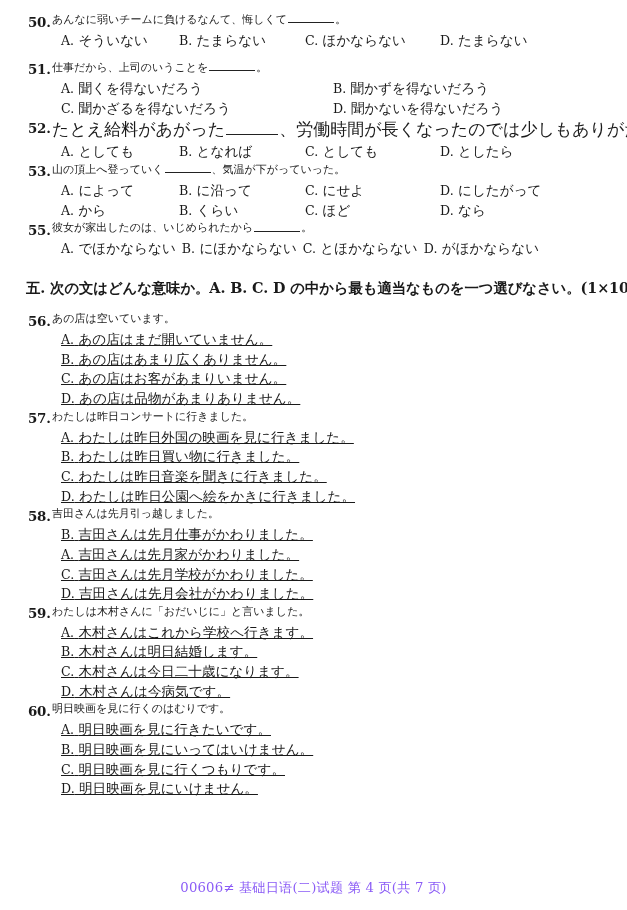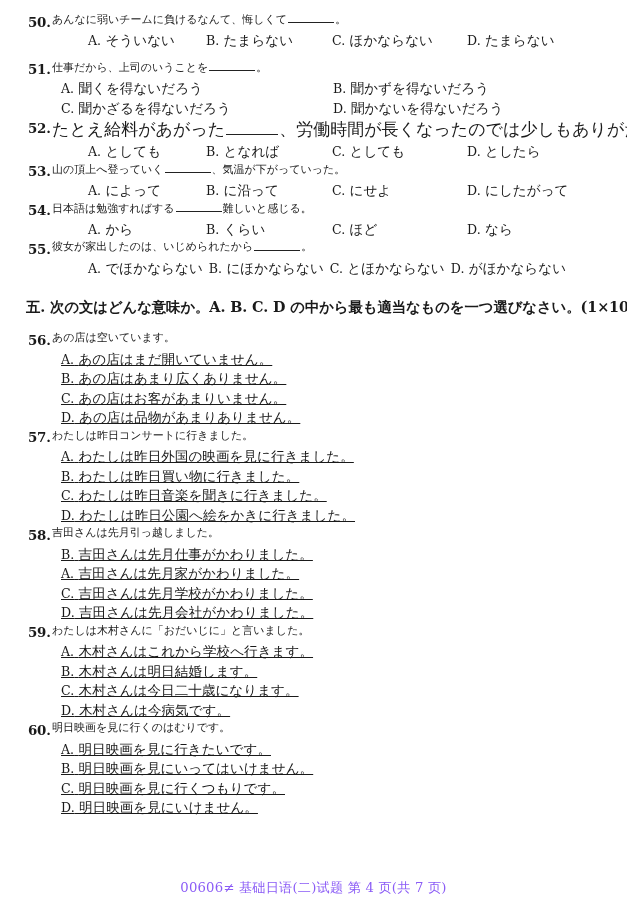--- a/index.html
+++ b/index.html
@@ -68,21 +68,21 @@
   
   .opt-line {
     padding-left: 61px;
     font-size: 13.6px;
     line-height: 1.44;
     white-space: nowrap;
     text-decoration: underline;
   }
   .opt-row4 {
     display: flex;
-    padding-left: 88px;
+    padding-left: 61px;
     font-size: 13.6px;
     line-height: 1.44;
     white-space: nowrap;
   }
   .opt-row4 .cell { flex: 0 0 auto; }
   .opt-row2 {
     display: flex;
     padding-left: 61px;
     font-size: 13.6px;
     line-height: 1.44;
@@ -177,24 +177,20 @@
       </div>
       <div class="opt-row4">
         <span class="cell" style="width:118px"><span class="lbl">A.</span> <span>によって</span></span>
         <span class="cell" style="width:126px"><span class="lbl">B.</span> <span>に沿って</span></span>
         <span class="cell" style="width:135px"><span class="lbl">C.</span> <span>にせよ</span></span>
         <span class="cell"><span class="lbl">D.</span> <span>にしたがって</span></span>
       </div>
     </div>
 
     <div class="q-block">
-      <div class="q-row">
-        <span class="q-num">54.</span>
-        <span class="q-stem"><span>日本語は勉強すればする</span><span class="blank w1"></span><span>難しいと感じる。</span></span>
-      </div>
       <div class="opt-row4">
         <span class="cell" style="width:118px"><span class="lbl">A.</span> <span>から</span></span>
         <span class="cell" style="width:126px"><span class="lbl">B.</span> <span>くらい</span></span>
         <span class="cell" style="width:135px"><span class="lbl">C.</span> <span>ほど</span></span>
         <span class="cell"><span class="lbl">D.</span> <span>なら</span></span>
       </div>
     </div>
 
     <div class="q-block">
       <div class="q-row">

